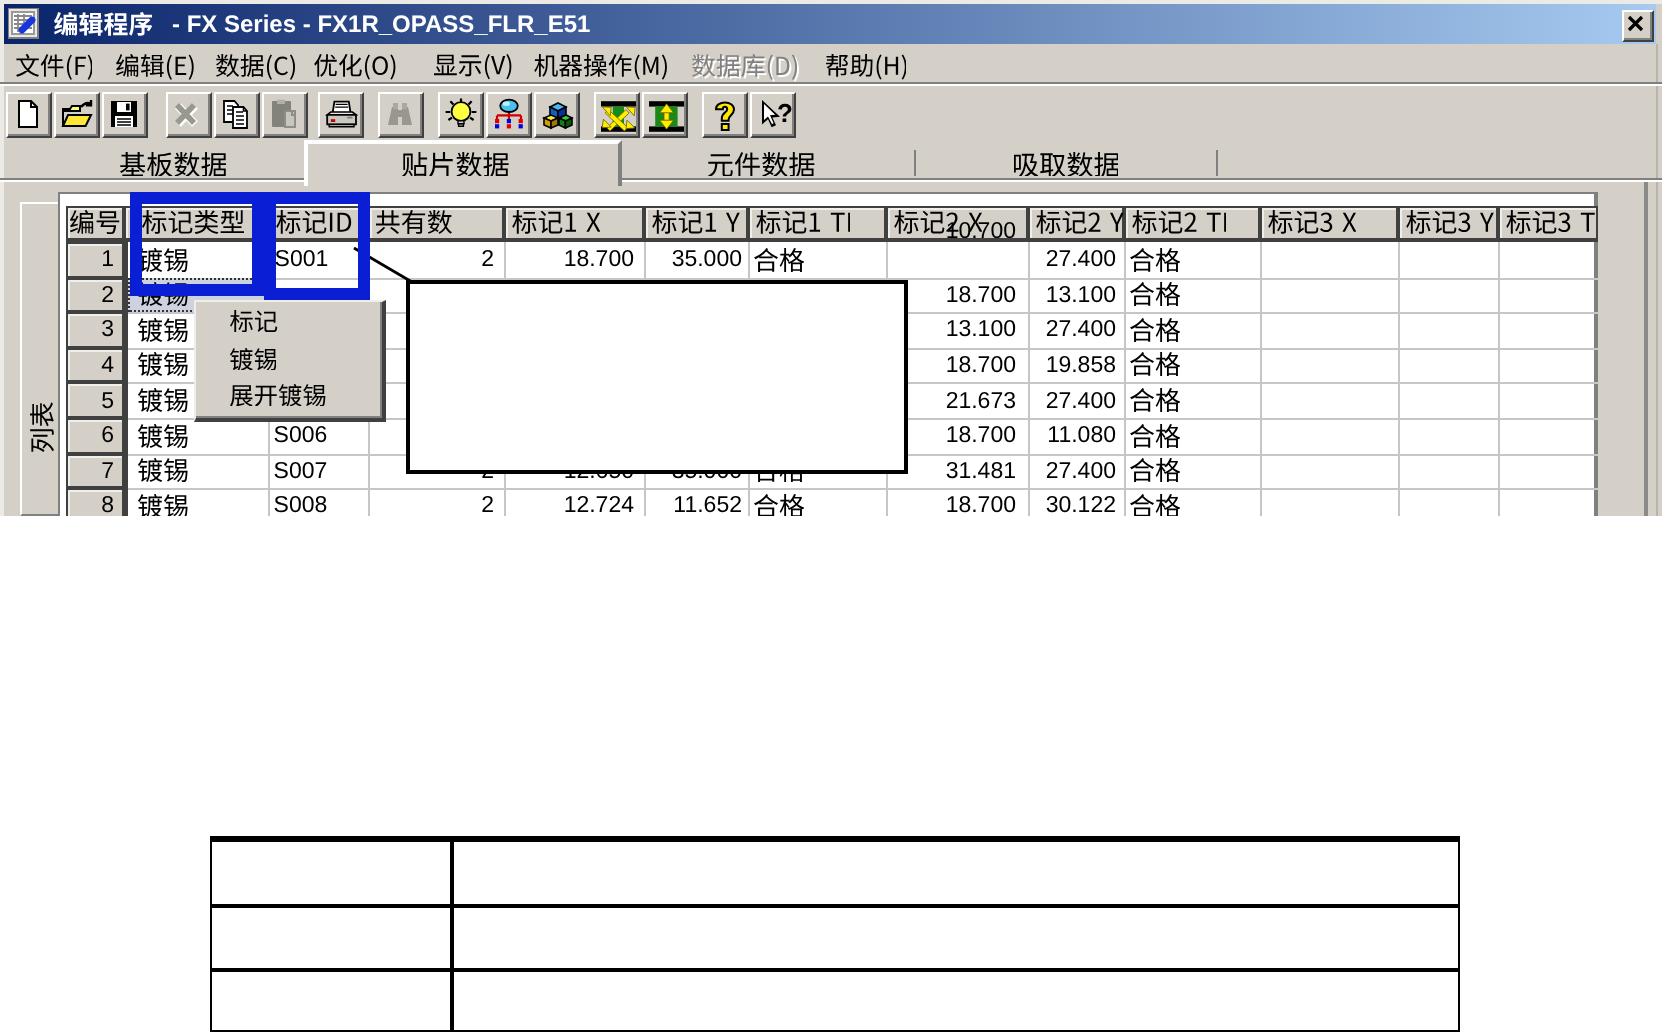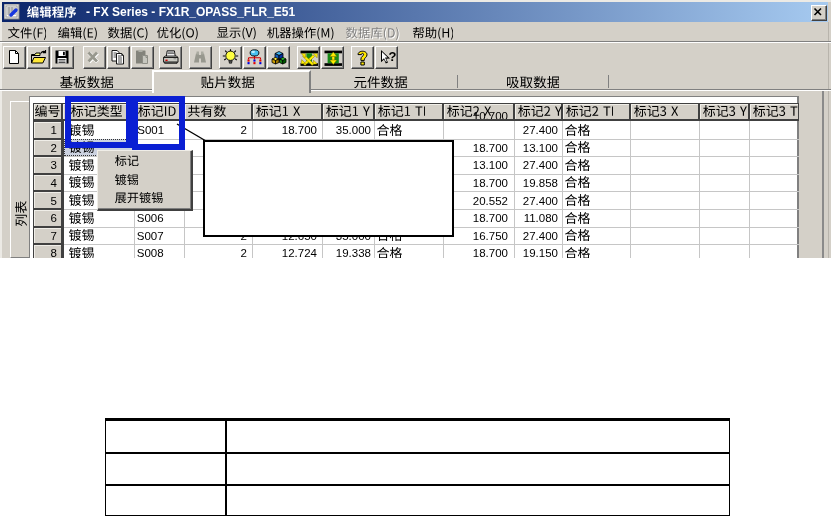--- a/index.html
+++ b/index.html
@@ -722,21 +722,21 @@
     </svg>
   </div>
 <div class="abs" style="left:68.8px;top:194.0px;">
     <svg class="" style="" width="24.8" height="12.0" viewBox="34 -843 1910 924">
       <g transform="scale(1,-1)" fill="#000">
         <use href="#c9540" x="0"></use>
         <use href="#c9521" x="1000"></use>
       </g>
     </svg>
   </div>
-<div class="abs num" style="left:443px;top:194.6px;width:65px;text-align:right">20.552</div>
+<div class="abs num" style="left:443px;top:194.6px;width:65px;text-align:right">21.673</div>
 <div class="abs num" style="left:514px;top:194.6px;width:44px;text-align:right">27.400</div>
 <div class="abs" style="left:565px;top:194.0px;">
     <svg class="" style="" width="25.2" height="12.0" viewBox="40 -843 1937 924">
       <g transform="scale(1,-1)" fill="#000">
         <use href="#c5408" x="0"></use>
         <use href="#c683c" x="1000"></use>
       </g>
     </svg>
   </div>
 <div class="abs" style="left:68.8px;top:211.6px;">
@@ -771,52 +771,52 @@
 <div class="abs num" style="left:252px;top:229.8px;width:65px;text-align:right">12.650</div>
 <div class="abs num" style="left:322px;top:229.8px;width:49px;text-align:right">35.000</div>
 <div class="abs" style="left:376.5px;top:229.20000000000002px;">
     <svg class="" style="" width="25.2" height="12.0" viewBox="40 -843 1937 924">
       <g transform="scale(1,-1)" fill="#000">
         <use href="#c5408" x="0"></use>
         <use href="#c683c" x="1000"></use>
       </g>
     </svg>
   </div>
-<div class="abs num" style="left:443px;top:229.8px;width:65px;text-align:right">16.750</div>
+<div class="abs num" style="left:443px;top:229.8px;width:65px;text-align:right">31.481</div>
 <div class="abs num" style="left:514px;top:229.8px;width:44px;text-align:right">27.400</div>
 <div class="abs" style="left:565px;top:229.20000000000002px;">
     <svg class="" style="" width="25.2" height="12.0" viewBox="40 -843 1937 924">
       <g transform="scale(1,-1)" fill="#000">
         <use href="#c5408" x="0"></use>
         <use href="#c683c" x="1000"></use>
       </g>
     </svg>
   </div>
 <div class="abs" style="left:68.8px;top:246.8px;">
     <svg class="" style="" width="24.8" height="12.0" viewBox="34 -843 1910 924">
       <g transform="scale(1,-1)" fill="#000">
         <use href="#c9540" x="0"></use>
         <use href="#c9521" x="1000"></use>
       </g>
     </svg>
   </div>
 <div class="abs num" style="left:136.8px;top:247.4px">S008</div>
 <div class="abs num" style="left:184px;top:247.4px;width:63px;text-align:right">2</div>
 <div class="abs num" style="left:252px;top:247.4px;width:65px;text-align:right">12.724</div>
-<div class="abs num" style="left:322px;top:247.4px;width:49px;text-align:right">19.338</div>
+<div class="abs num" style="left:322px;top:247.4px;width:49px;text-align:right">11.652</div>
 <div class="abs" style="left:376.5px;top:246.8px;">
     <svg class="" style="" width="25.2" height="12.0" viewBox="40 -843 1937 924">
       <g transform="scale(1,-1)" fill="#000">
         <use href="#c5408" x="0"></use>
         <use href="#c683c" x="1000"></use>
       </g>
     </svg>
   </div>
 <div class="abs num" style="left:443px;top:247.4px;width:65px;text-align:right">18.700</div>
-<div class="abs num" style="left:514px;top:247.4px;width:44px;text-align:right">19.150</div>
+<div class="abs num" style="left:514px;top:247.4px;width:44px;text-align:right">30.122</div>
 <div class="abs" style="left:565px;top:246.8px;">
     <svg class="" style="" width="25.2" height="12.0" viewBox="40 -843 1937 924">
       <g transform="scale(1,-1)" fill="#000">
         <use href="#c5408" x="0"></use>
         <use href="#c683c" x="1000"></use>
       </g>
     </svg>
   </div>
 <div class="abs" style="left:63.5px;top:139.1px;width:70px;height:16.6px;background:#ccd2e0;border:1px dotted #333;box-sizing:border-box;z-index:2"></div>
 <div class="abs" style="left:68.8px;top:141.2px;z-index:2;">

